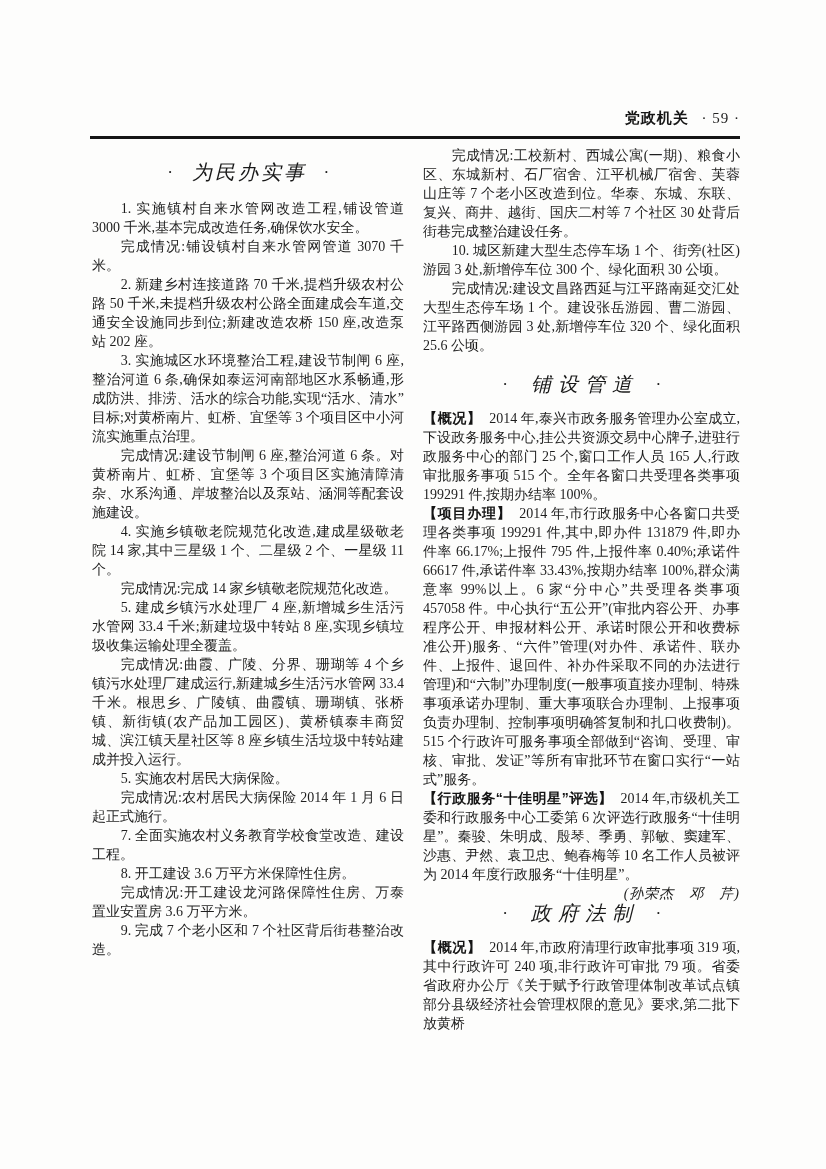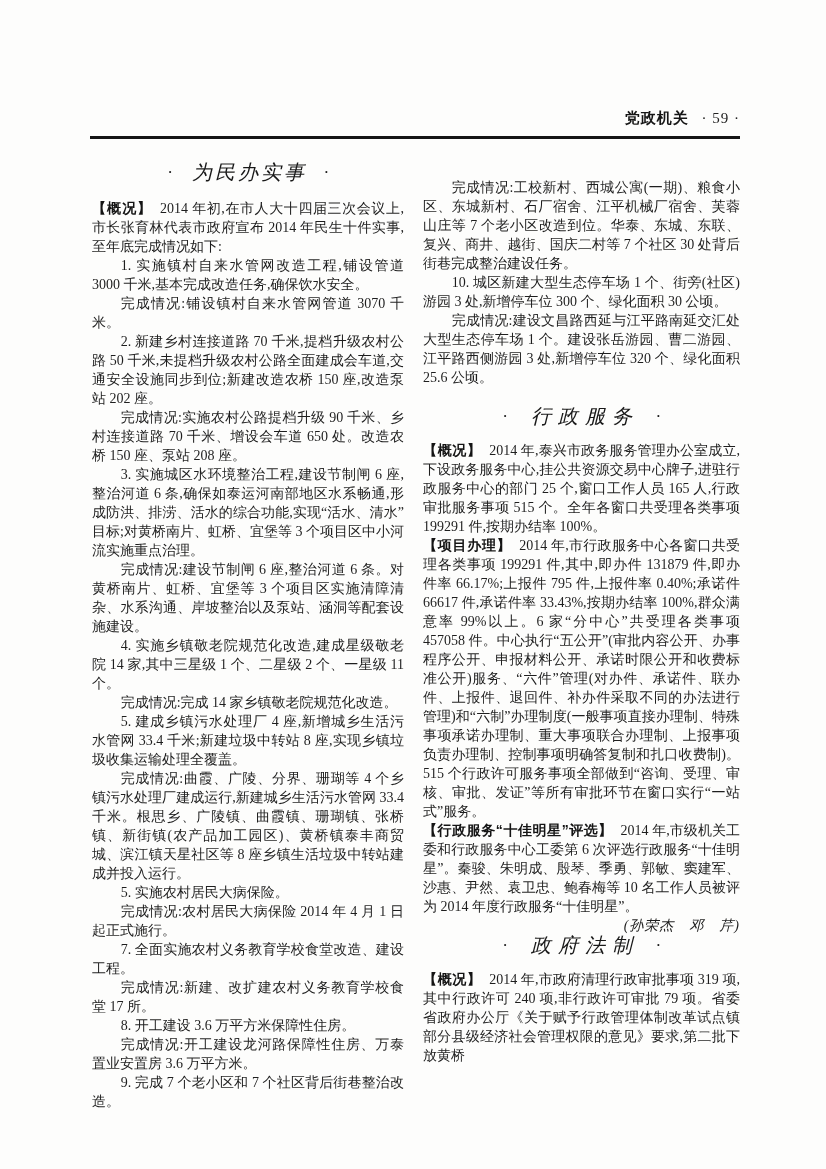--- a/index.html
+++ b/index.html
@@ -8,21 +8,21 @@
         font-family:"Liberation Serif",serif;color:#1e1e1e;}
   
   .hdr{position:absolute;left:90px;top:109px;width:650px;text-align:right;
        font-size:15px;letter-spacing:1px;}
   .hdr .sec{font-family:"Liberation Sans",sans-serif;font-weight:700;color:#161616;}
   .hdr .pg{margin-left:8px;color:#222;}
   .rule{position:absolute;left:90px;top:136px;width:650px;height:3px;background:#151515;}
   
   .col{position:absolute;font-size:14px;line-height:19px;text-align:justify;}
   .col-left{left:92px;top:150px;width:312px;}
-  .col-right{left:423px;top:146px;width:317px;margin-top:32px;}
+  .col-right{left:423px;top:146px;width:317px;}
   p.para{margin:0;text-indent:2.05em;}
   p.flush{text-indent:0;}
   .lead{font-family:"Liberation Sans",sans-serif;font-weight:700;color:#141414;
         margin-right:.55em;letter-spacing:.5px;}
   .entry{margin-top:17px;}
   
   .sec-title{margin:20px 0 15px;text-align:center;font-style:italic;
              font-size:20px;color:#181818;white-space:nowrap;}
   .sec-title .t{letter-spacing:7px;margin:0 6px;text-indent:7px;display:inline-block;}
   .sec-title .t.tight{letter-spacing:3px;text-indent:3px;}
@@ -42,48 +42,45 @@
   </div>
   <div class="rule"></div>
 
   <div class="col col-left">
     <div class="sec-title">
       <span class="d">·</span>
       <span class="t tight">为民办实事</span>
       <span class="d">·</span>
     </div>
 
-    <p class="para flush"><b class="lead">【概况】</b><span>2014 年初,在市人大十四届三次会议上,市长张育林代表市政府宣布 2014 年民生十件实事,至年底完成情况如下:</span></p>
     <p class="para"><span>1. 实施镇村自来水管网改造工程,铺设管道 3000 千米,基本完成改造任务,确保饮水安全。</span></p>
     <p class="para"><span>完成情况:铺设镇村自来水管网管道 3070 千米。</span></p>
     <p class="para"><span>2. 新建乡村连接道路 70 千米,提档升级农村公路 50 千米,未提档升级农村公路全面建成会车道,交通安全设施同步到位;新建改造农桥 150 座,改造泵站 202 座。</span></p>
-    <p class="para"><span>完成情况:实施农村公路提档升级 90 千米、乡村连接道路 70 千米、增设会车道 650 处。改造农桥 150 座、泵站 208 座。</span></p>
     <p class="para"><span>3. 实施城区水环境整治工程,建设节制闸 6 座,整治河道 6 条,确保如泰运河南部地区水系畅通,形成防洪、排涝、活水的综合功能,实现“活水、清水”目标;对黄桥南片、虹桥、宜堡等 3 个项目区中小河流实施重点治理。</span></p>
     <p class="para"><span>完成情况:建设节制闸 6 座,整治河道 6 条。对黄桥南片、虹桥、宜堡等 3 个项目区实施清障清杂、水系沟通、岸坡整治以及泵站、涵洞等配套设施建设。</span></p>
     <p class="para"><span>4. 实施乡镇敬老院规范化改造,建成星级敬老院 14 家,其中三星级 1 个、二星级 2 个、一星级 11 个。</span></p>
     <p class="para"><span>完成情况:完成 14 家乡镇敬老院规范化改造。</span></p>
     <p class="para"><span>5. 建成乡镇污水处理厂 4 座,新增城乡生活污水管网 33.4 千米;新建垃圾中转站 8 座,实现乡镇垃圾收集运输处理全覆盖。</span></p>
     <p class="para"><span>完成情况:曲霞、广陵、分界、珊瑚等 4 个乡镇污水处理厂建成运行,新建城乡生活污水管网 33.4 千米。根思乡、广陵镇、曲霞镇、珊瑚镇、张桥镇、新街镇(农产品加工园区)、黄桥镇泰丰商贸城、滨江镇天星社区等 8 座乡镇生活垃圾中转站建成并投入运行。</span></p>
     <p class="para"><span>5. 实施农村居民大病保险。</span></p>
-    <p class="para"><span>完成情况:农村居民大病保险 2014 年 4 月 1 日起正式施行。</span></p>
+    <p class="para"><span>完成情况:农村居民大病保险 2014 年 1 月 6 日起正式施行。</span></p>
     <p class="para"><span>7. 全面实施农村义务教育学校食堂改造、建设工程。</span></p>
-    <p class="para"><span>完成情况:新建、改扩建农村义务教育学校食堂 17 所。</span></p>
     <p class="para"><span>8. 开工建设 3.6 万平方米保障性住房。</span></p>
     <p class="para"><span>完成情况:开工建设龙河路保障性住房、万泰置业安置房 3.6 万平方米。</span></p>
     <p class="para"><span>9. 完成 7 个老小区和 7 个社区背后街巷整治改造。</span></p>
   </div>
 
   <div class="col col-right">
     <p class="para"><span>完成情况:工校新村、西城公寓(一期)、粮食小区、东城新村、石厂宿舍、江平机械厂宿舍、芙蓉山庄等 7 个老小区改造到位。华泰、东城、东联、复兴、商井、越街、国庆二村等 7 个社区 30 处背后街巷完成整治建设任务。</span></p>
     <p class="para"><span>10. 城区新建大型生态停车场 1 个、街旁(社区)游园 3 处,新增停车位 300 个、绿化面积 30 公顷。</span></p>
     <p class="para"><span>完成情况:建设文昌路西延与江平路南延交汇处大型生态停车场 1 个。建设张岳游园、曹二游园、江平路西侧游园 3 处,新增停车位 320 个、绿化面积 25.6 公顷。</span></p>
 
     <div class="sec-title">
       <span class="d">·</span>
-      <span class="t">行政服务</span>
+      <span class="t">铺设管道</span>
       <span class="d">·</span>
     </div>
 
     <p class="para flush entry"><b class="lead">【概况】</b><span>2014 年,泰兴市政务服务管理办公室成立,下设政务服务中心,挂公共资源交易中心牌子,进驻行政服务中心的部门 25 个,窗口工作人员 165 人,行政审批服务事项 515 个。全年各窗口共受理各类事项 199291 件,按期办结率 100%。</span></p>
     <p class="para flush entry"><b class="lead">【项目办理】</b><span>2014 年,市行政服务中心各窗口共受理各类事项 199291 件,其中,即办件 131879 件,即办件率 66.17%;上报件 795 件,上报件率 0.40%;承诺件 66617 件,承诺件率 33.43%,按期办结率 100%,群众满意率 99%以上。6 家“分中心”共受理各类事项 457058 件。中心执行“五公开”(审批内容公开、办事程序公开、申报材料公开、承诺时限公开和收费标准公开)服务、“六件”管理(对办件、承诺件、联办件、上报件、退回件、补办件采取不同的办法进行管理)和“六制”办理制度(一般事项直接办理制、特殊事项承诺办理制、重大事项联合办理制、上报事项负责办理制、控制事项明确答复制和扎口收费制)。515 个行政许可服务事项全部做到“咨询、受理、审核、审批、发证”等所有审批环节在窗口实行“一站式”服务。</span></p>
     <p class="para flush entry"><b class="lead">【行政服务“十佳明星”评选】</b><span>2014 年,市级机关工委和行政服务中心工委第 6 次评选行政服务“十佳明星”。秦骏、朱明成、殷琴、季勇、郭敏、窦建军、沙惠、尹然、袁卫忠、鲍春梅等 10 名工作人员被评为 2014 年度行政服务“十佳明星”。</span><span class="sig">(孙荣杰　邓　芹)</span></p>
 
     <div class="sec-title">
       <span class="d">·</span>
       <span class="t">政府法制</span>

